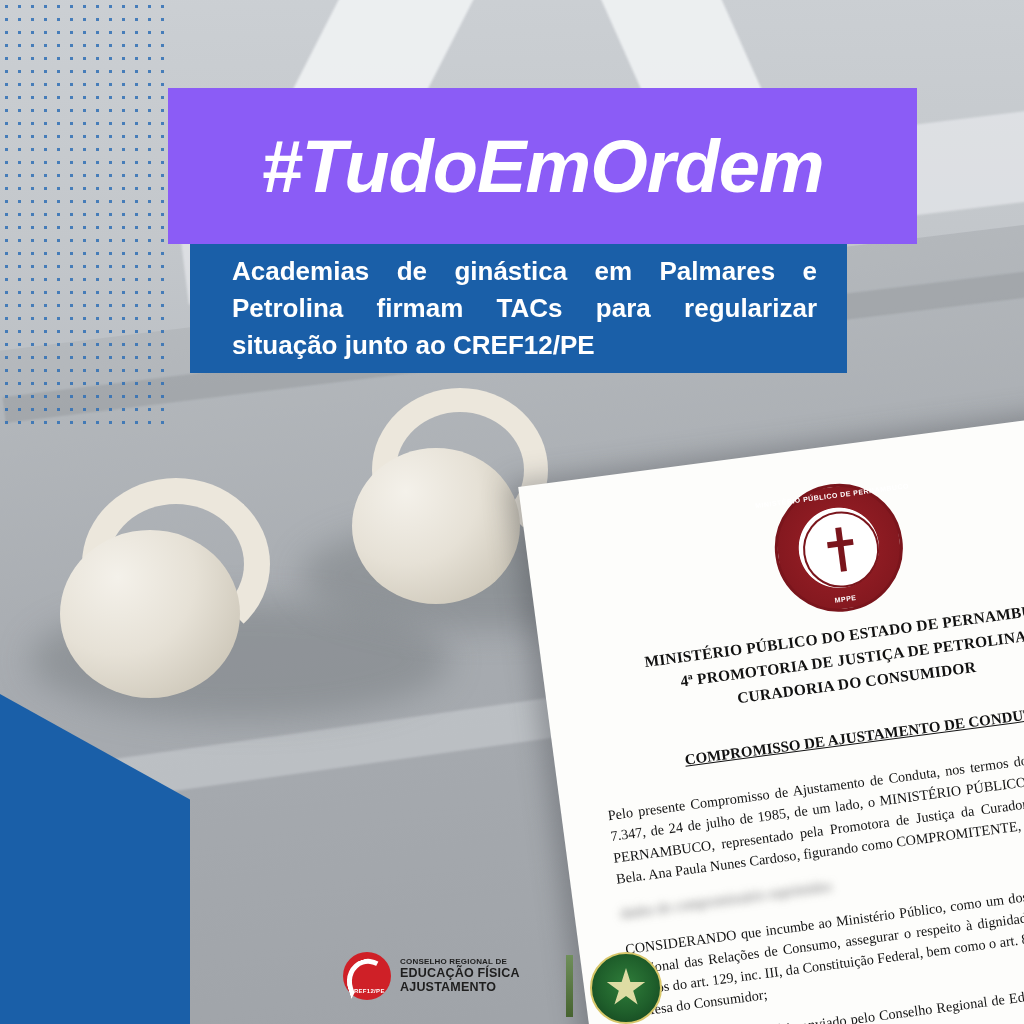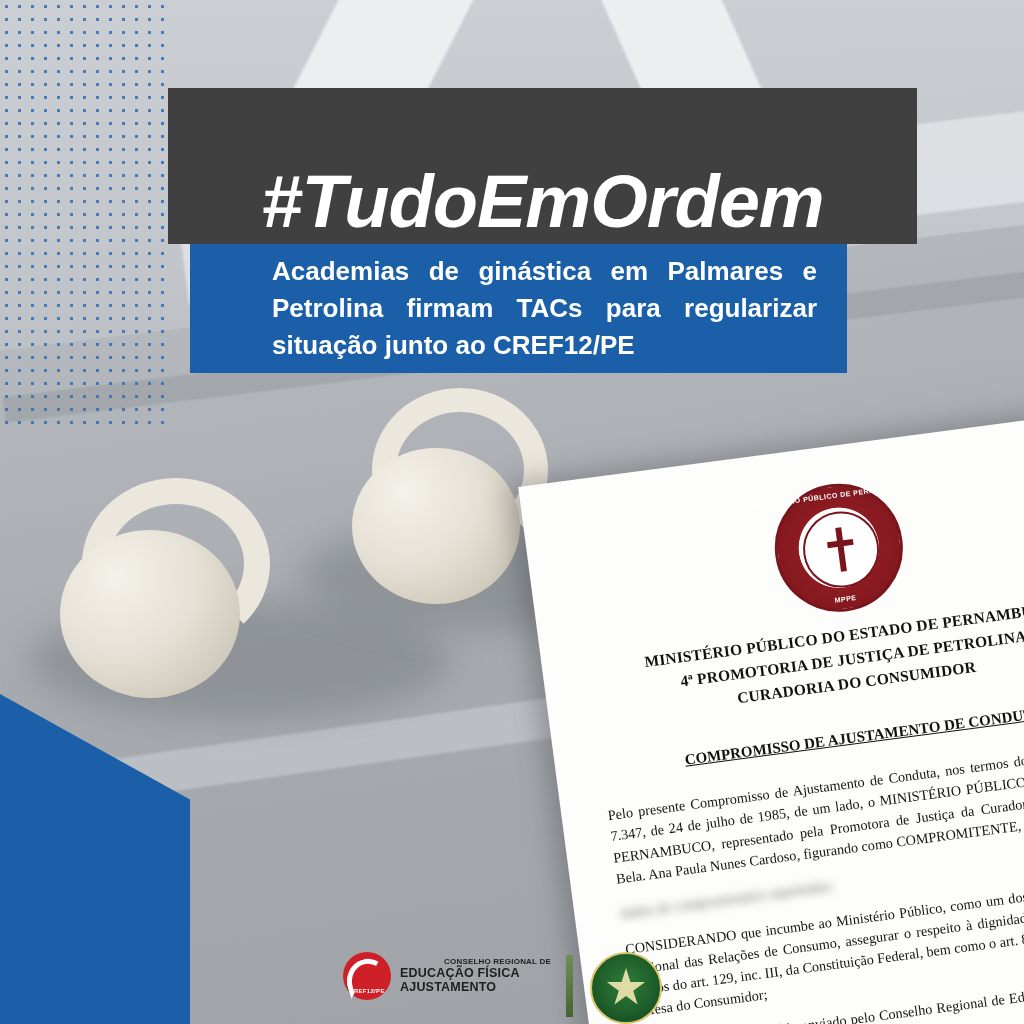--- a/index.html
+++ b/index.html
@@ -127,23 +127,23 @@
     opacity: 0.85;
   }
 
   
   .green-band {
     position: absolute;
     left: 168px;
     top: 88px;
     width: 749px;
     height: 156px;
-    background: #404040;
-    display: flex;
-    align-items: flex-end;
+    background: #8b5cf6;
+    display: flex;
+    align-items: center;
     justify-content: center;
   }
   .hashtag {
     font-size: 74px;
     font-weight: bold;
     font-style: italic;
     color: #ffffff;
     letter-spacing: -1px;
     white-space: nowrap;
   }
@@ -157,21 +157,20 @@
     display: flex;
     align-items: center;
   }
   .subtitle {
     color: #ffffff;
     font-size: 26px;
     font-weight: bold;
     line-height: 1.42;
     padding: 0 30px 0 42px;
     text-align: justify;
-    margin-left: 40px;
   }
 
   
   .document {
     position: absolute;
     left: 556px;
     top: 444px;
     width: 620px;
     height: 620px;
     background: #fdfdfb;
@@ -328,21 +327,21 @@
     transform: translateX(-50%);
     font-size: 6px;
     color: #fff;
     font-weight: bold;
     letter-spacing: 0.3px;
   }
   .cref-text {
     line-height: 1.12;
     color: #1e1e1e;
   }
-  .cref-text .l1 { font-size: 8px; font-weight: bold; letter-spacing: 0.2px; margin-left: 44px; }
+  .cref-text .l1 { font-size: 8px; font-weight: bold; letter-spacing: 0.2px; }
   .cref-text .l2 { font-size: 12.5px; font-weight: bold; letter-spacing: 0.2px; }
   .cref-text .l3 { font-size: 12.5px; font-weight: bold; letter-spacing: 0.2px; }
 </style>
 </head>
 <body>
 
 <div class="canvas">
 
   <div class="photo">
     <div class="asphalt-top"></div>

